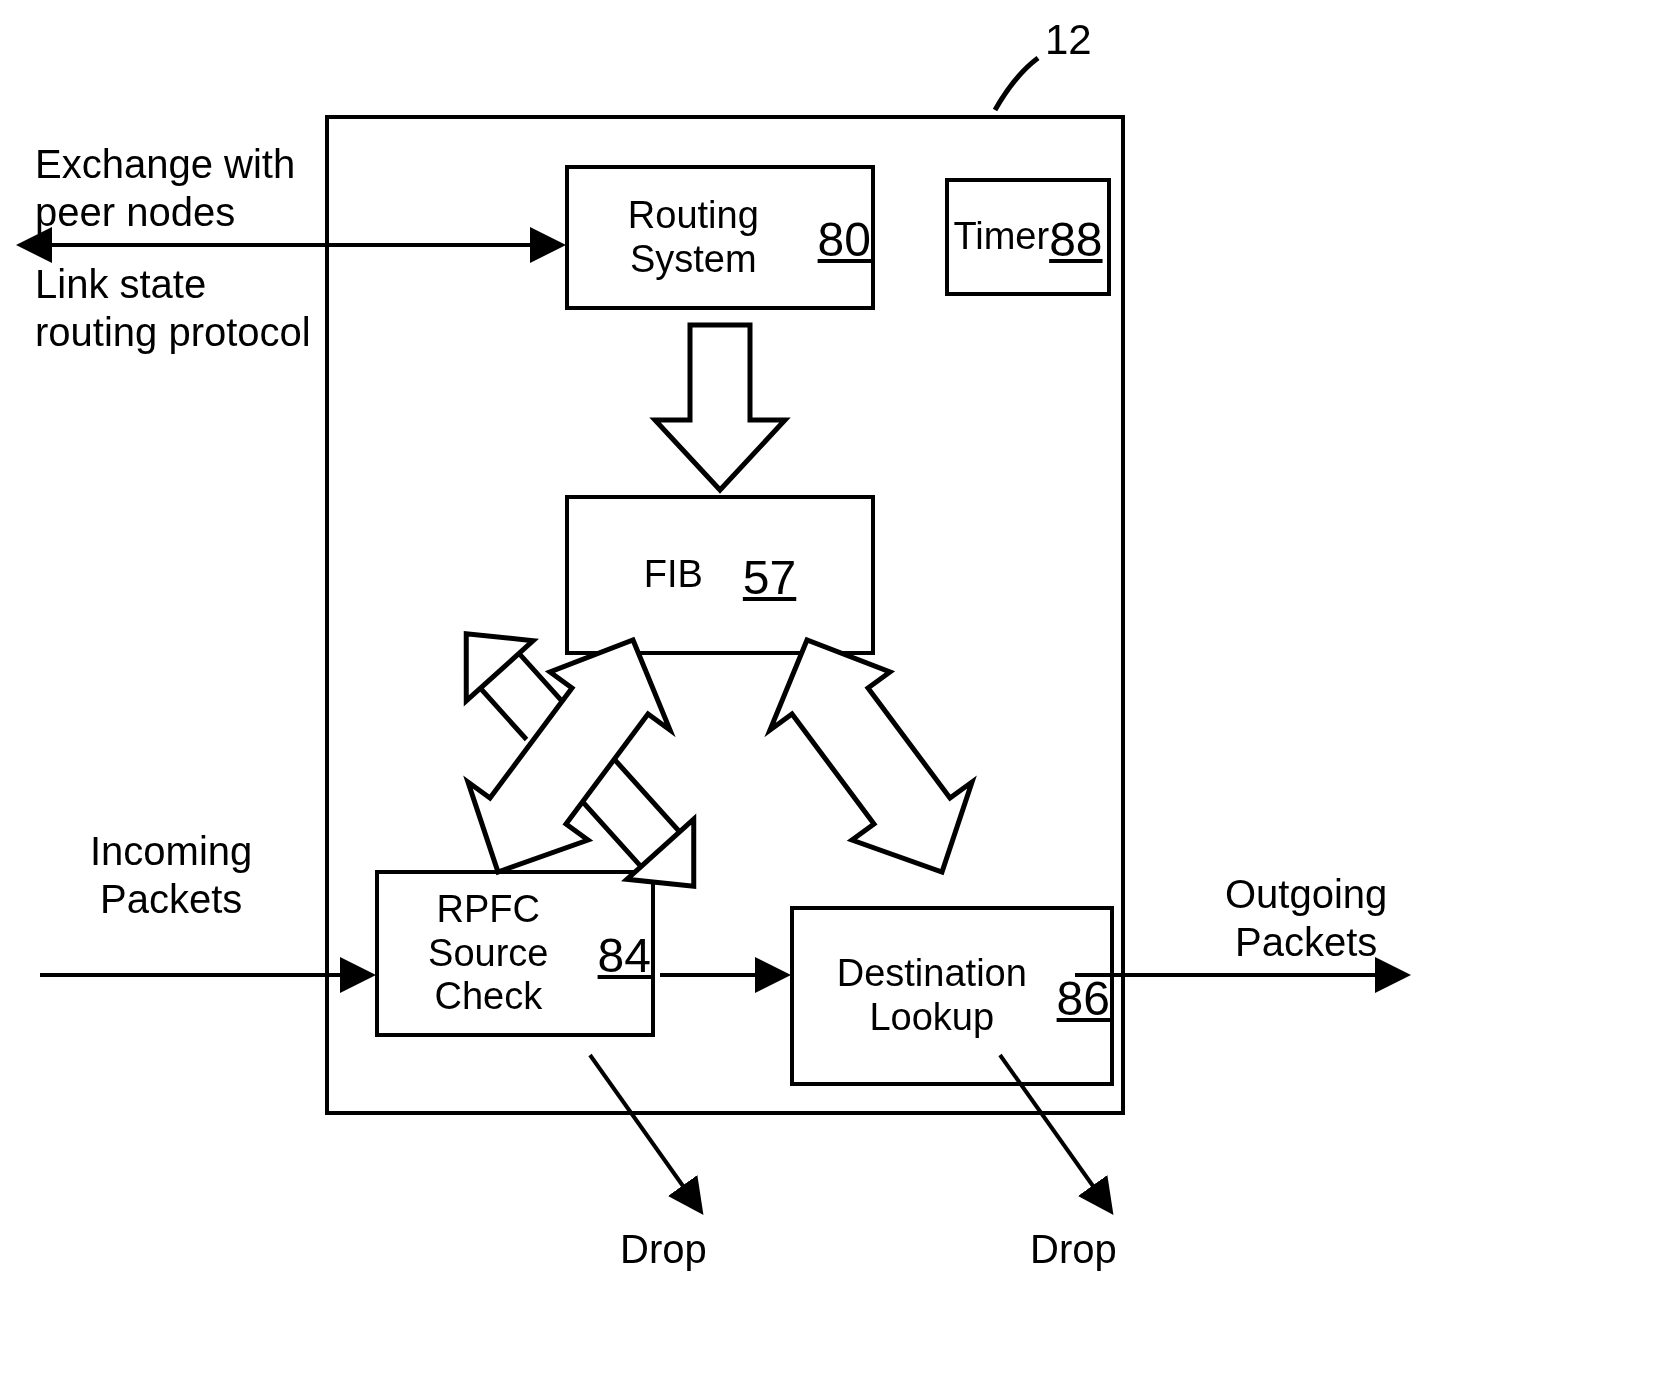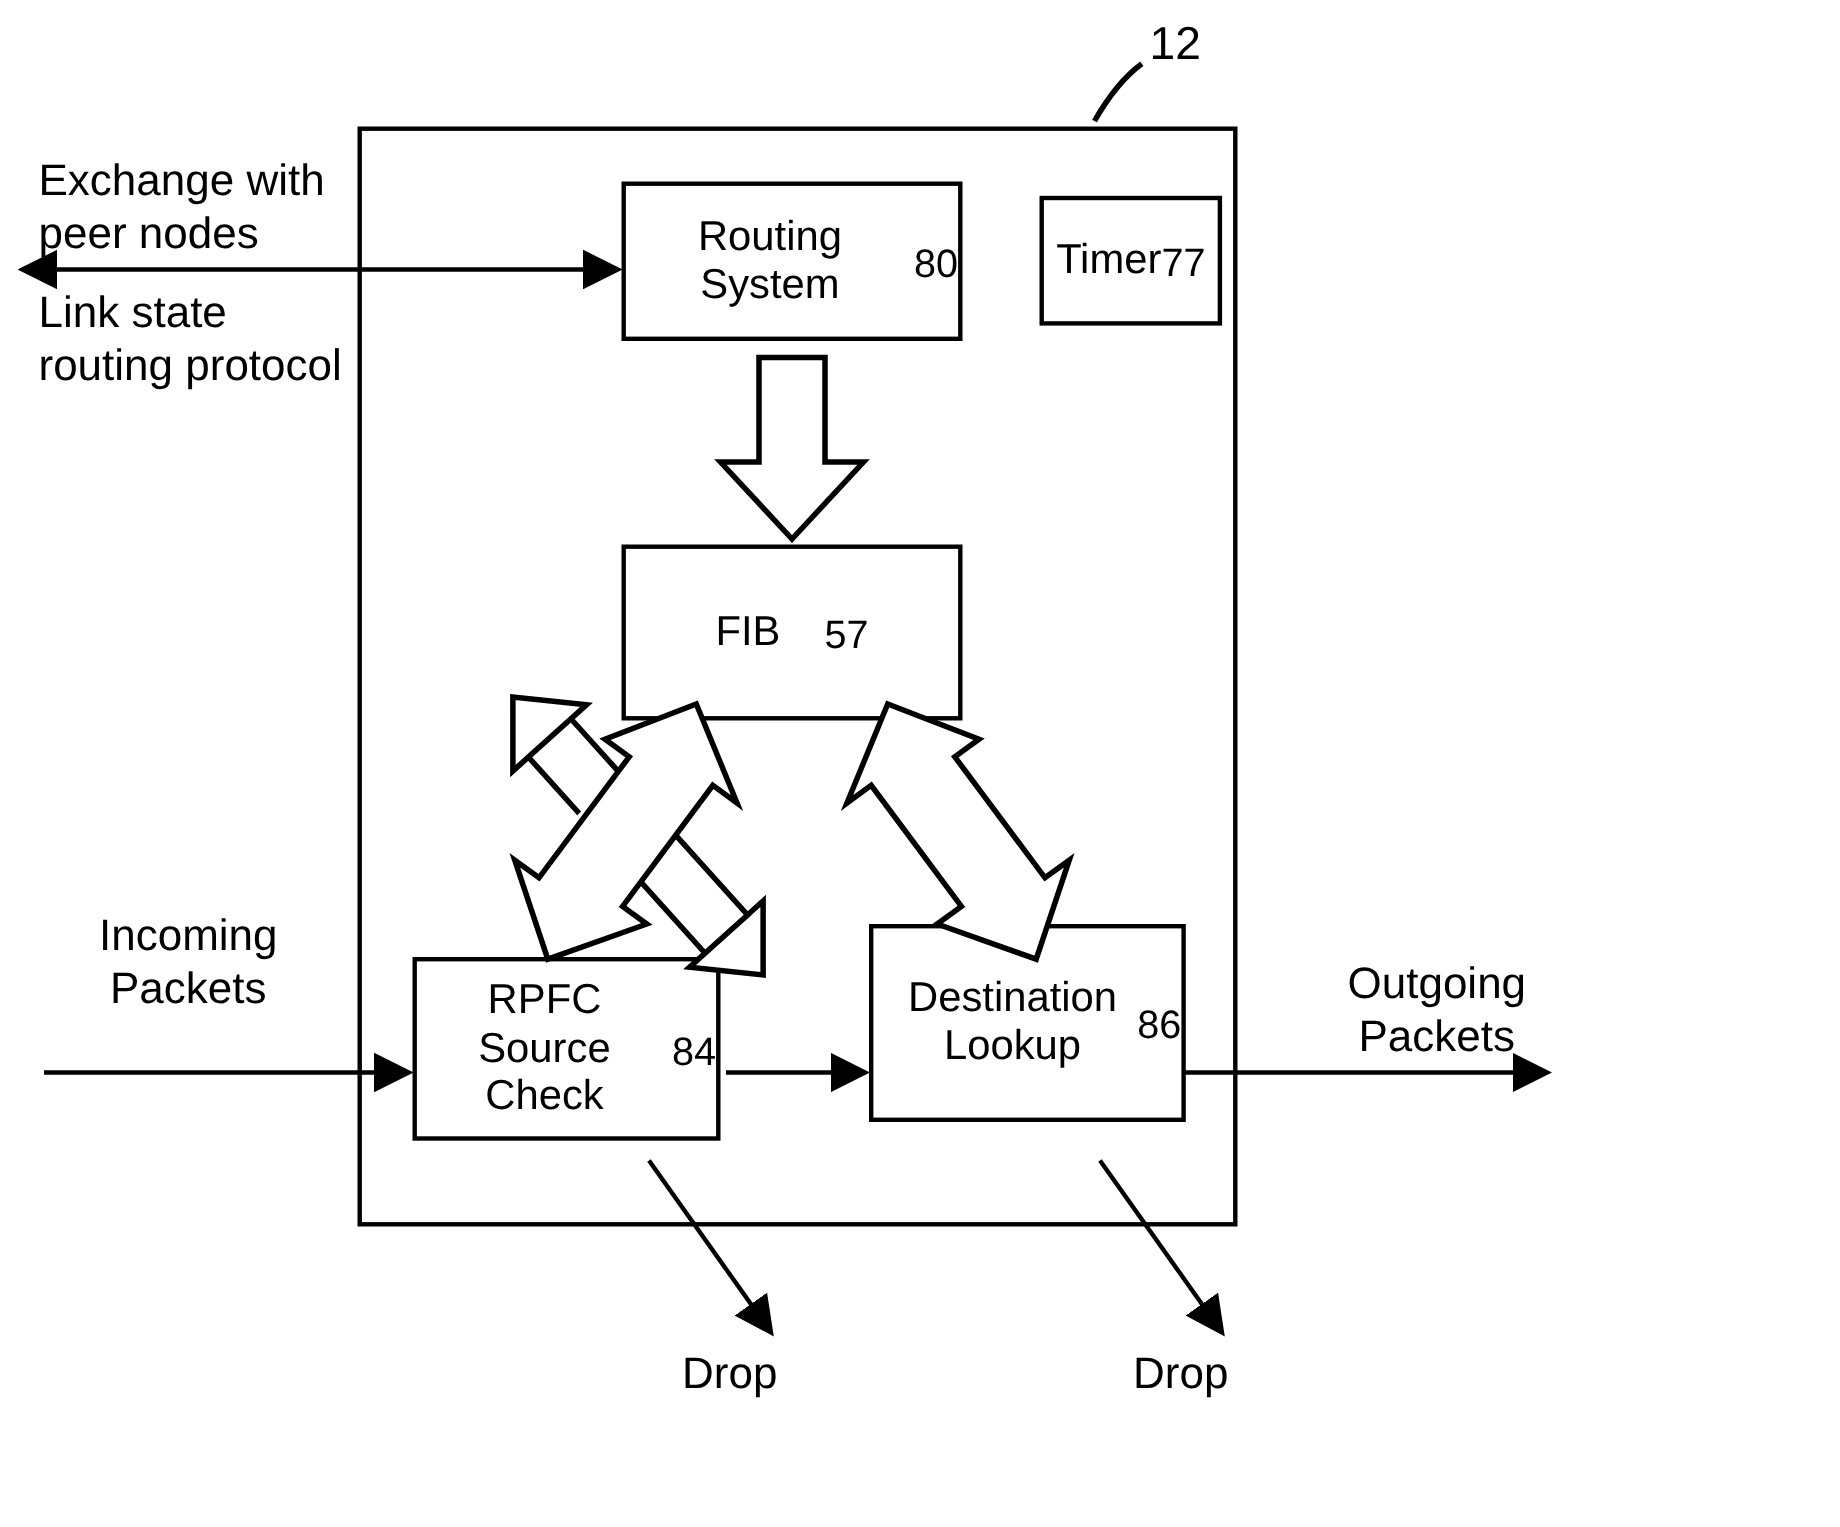--- a/index.html
+++ b/index.html
@@ -27,21 +27,22 @@
     flex-direction: row;
     align-items: center;
     justify-content: center;
   }
   .module .name {
     font-size: 38px;
     text-align: center;
     line-height: 1.15;
   }
   .module .num {
-    font-size: 36px;
+    font-size: 48px;
+    text-decoration: underline;
     margin-top: 4px;
   }
   .label {
     position: absolute;
     font-size: 40px;
     line-height: 1.2;
     text-align: center;
     white-space: pre;
   }
   svg.overlay {
@@ -62,35 +63,35 @@
 
   <div class="box" style="left:325px; top:115px; width:800px; height:1000px;"></div>
 
   <div class="module" style="left:565px; top:165px; width:310px; height:145px;">
     <div class="name">Routing System</div>
     <div class="num">80</div>
   </div>
 
   <div class="module" style="left:945px; top:178px; width:166px; height:118px;">
     <div class="name">Timer</div>
-    <div class="num">77</div>
+    <div class="num">88</div>
   </div>
 
   <div class="module" style="left:565px; top:495px; width:310px; height:160px;gap:40px;">
     <div class="name">FIB</div>
     <div class="num">57</div>
   </div>
 
   <div class="module" style="left:375px; top:870px; width:280px; height:167px;">
     <div class="name">RPFC Source
 Check</div>
     <div class="num">84</div>
   </div>
 
-  <div class="module" style="left:790px; top:840px; width:288px; height:180px;padding-left:13px;">
+  <div class="module" style="left:790px; top:906px; width:324px; height:180px;padding-left:13px;">
     <div class="name">Destination
 Lookup</div>
     <div class="num">86</div>
   </div>
 
   <div class="label" style="left:35px; top:140px; text-align:left;">Exchange with
 peer nodes</div>
   <div class="label" style="left:35px; top:260px; text-align:left;">Link state
 routing protocol</div>
 

